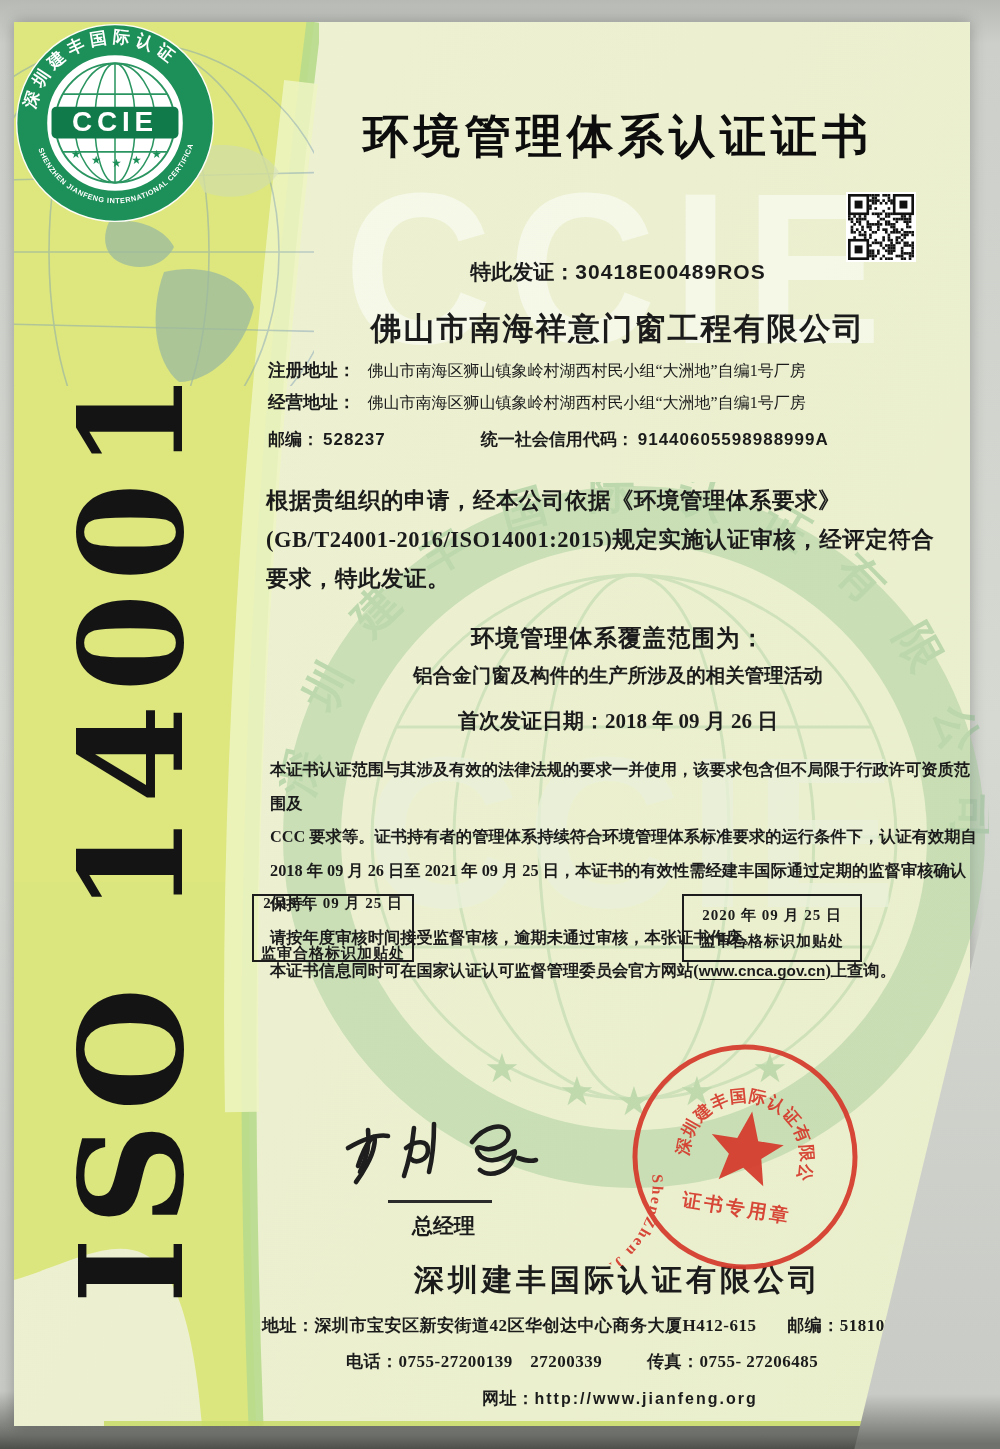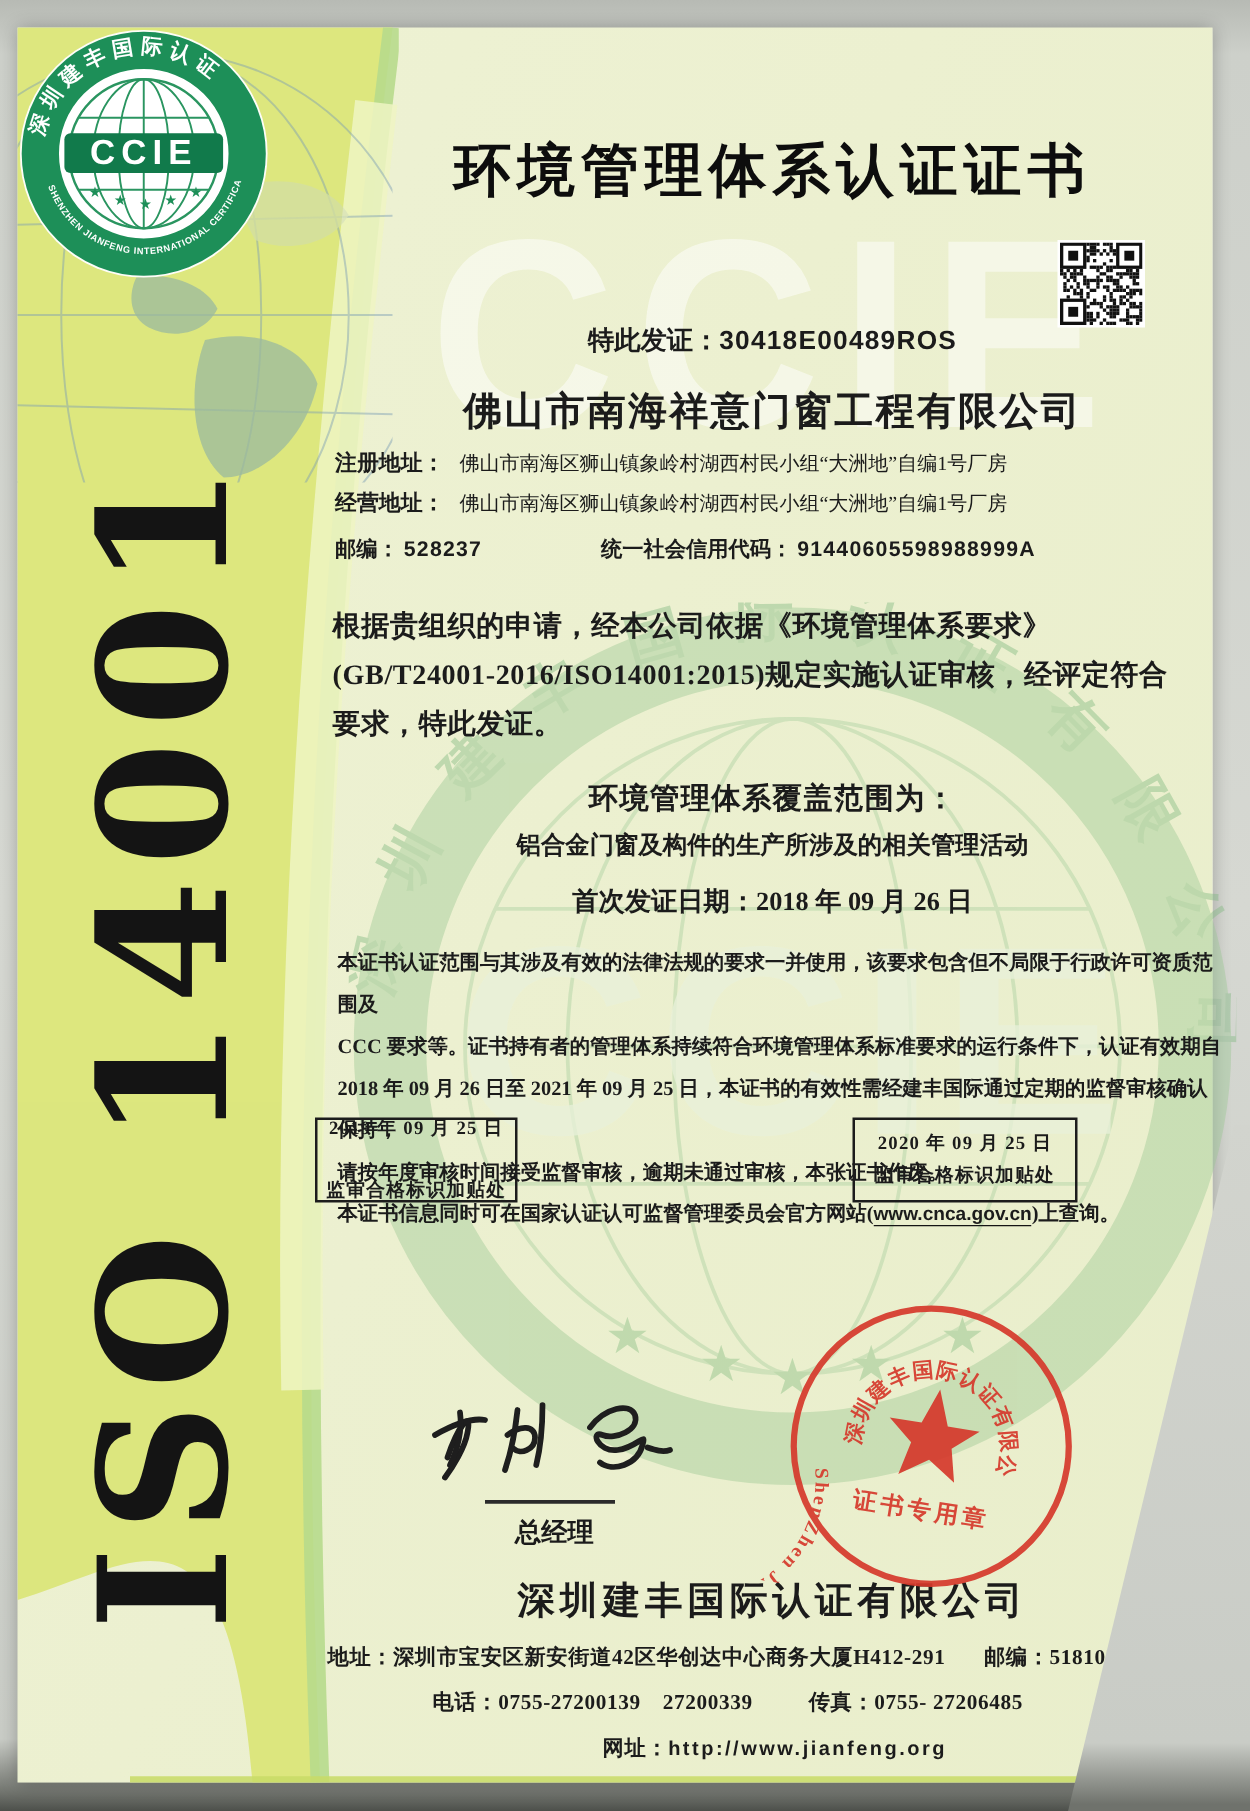--- a/index.html
+++ b/index.html
@@ -473,21 +473,21 @@
     <text font-size="17" font-weight="700" fill="#d6392c" letter-spacing="1">
       <textPath href="#sealCn" startOffset="3%">深圳建丰国际认证有限公司</textPath>
     </text>
     <path d="M0,-40 L10.6,-11.6 L36.4,-11.6 L16.4,5.4 L22.6,32 L0,17 L-22.6,32 L-16.4,5.4 L-36.4,-11.6 L-10.6,-11.6 Z" fill="#d6392c" transform="translate(0,-6)"></path>
     <text x="0" y="58" text-anchor="middle" font-size="19" font-weight="700" fill="#d6392c" letter-spacing="3">证书专用章</text>
   </svg>
 
   <div class="issuer-name">深圳建丰国际认证有限公司</div>
 
   <div class="info-line il1">
-    <span>地址：</span><span class="v">深圳市宝安区新安街道42区华创达中心商务大厦H412-291</span>
+    <span>地址：</span><span class="v">深圳市宝安区新安街道42区华创达中心商务大厦H412-615</span>
     <span style="margin-left:26px">邮编：</span><span class="v">518107</span>
   </div>
   <div class="info-line il2">
     <span>电话：</span><span class="v">0755-27200139　27200339</span>
     <span style="margin-left:40px">传真：</span><span class="v">0755- 27206485</span>
   </div>
   <div class="info-line il3">
     <span>网址：</span><span class="v">http://www.jianfeng.org</span>
   </div>
 

